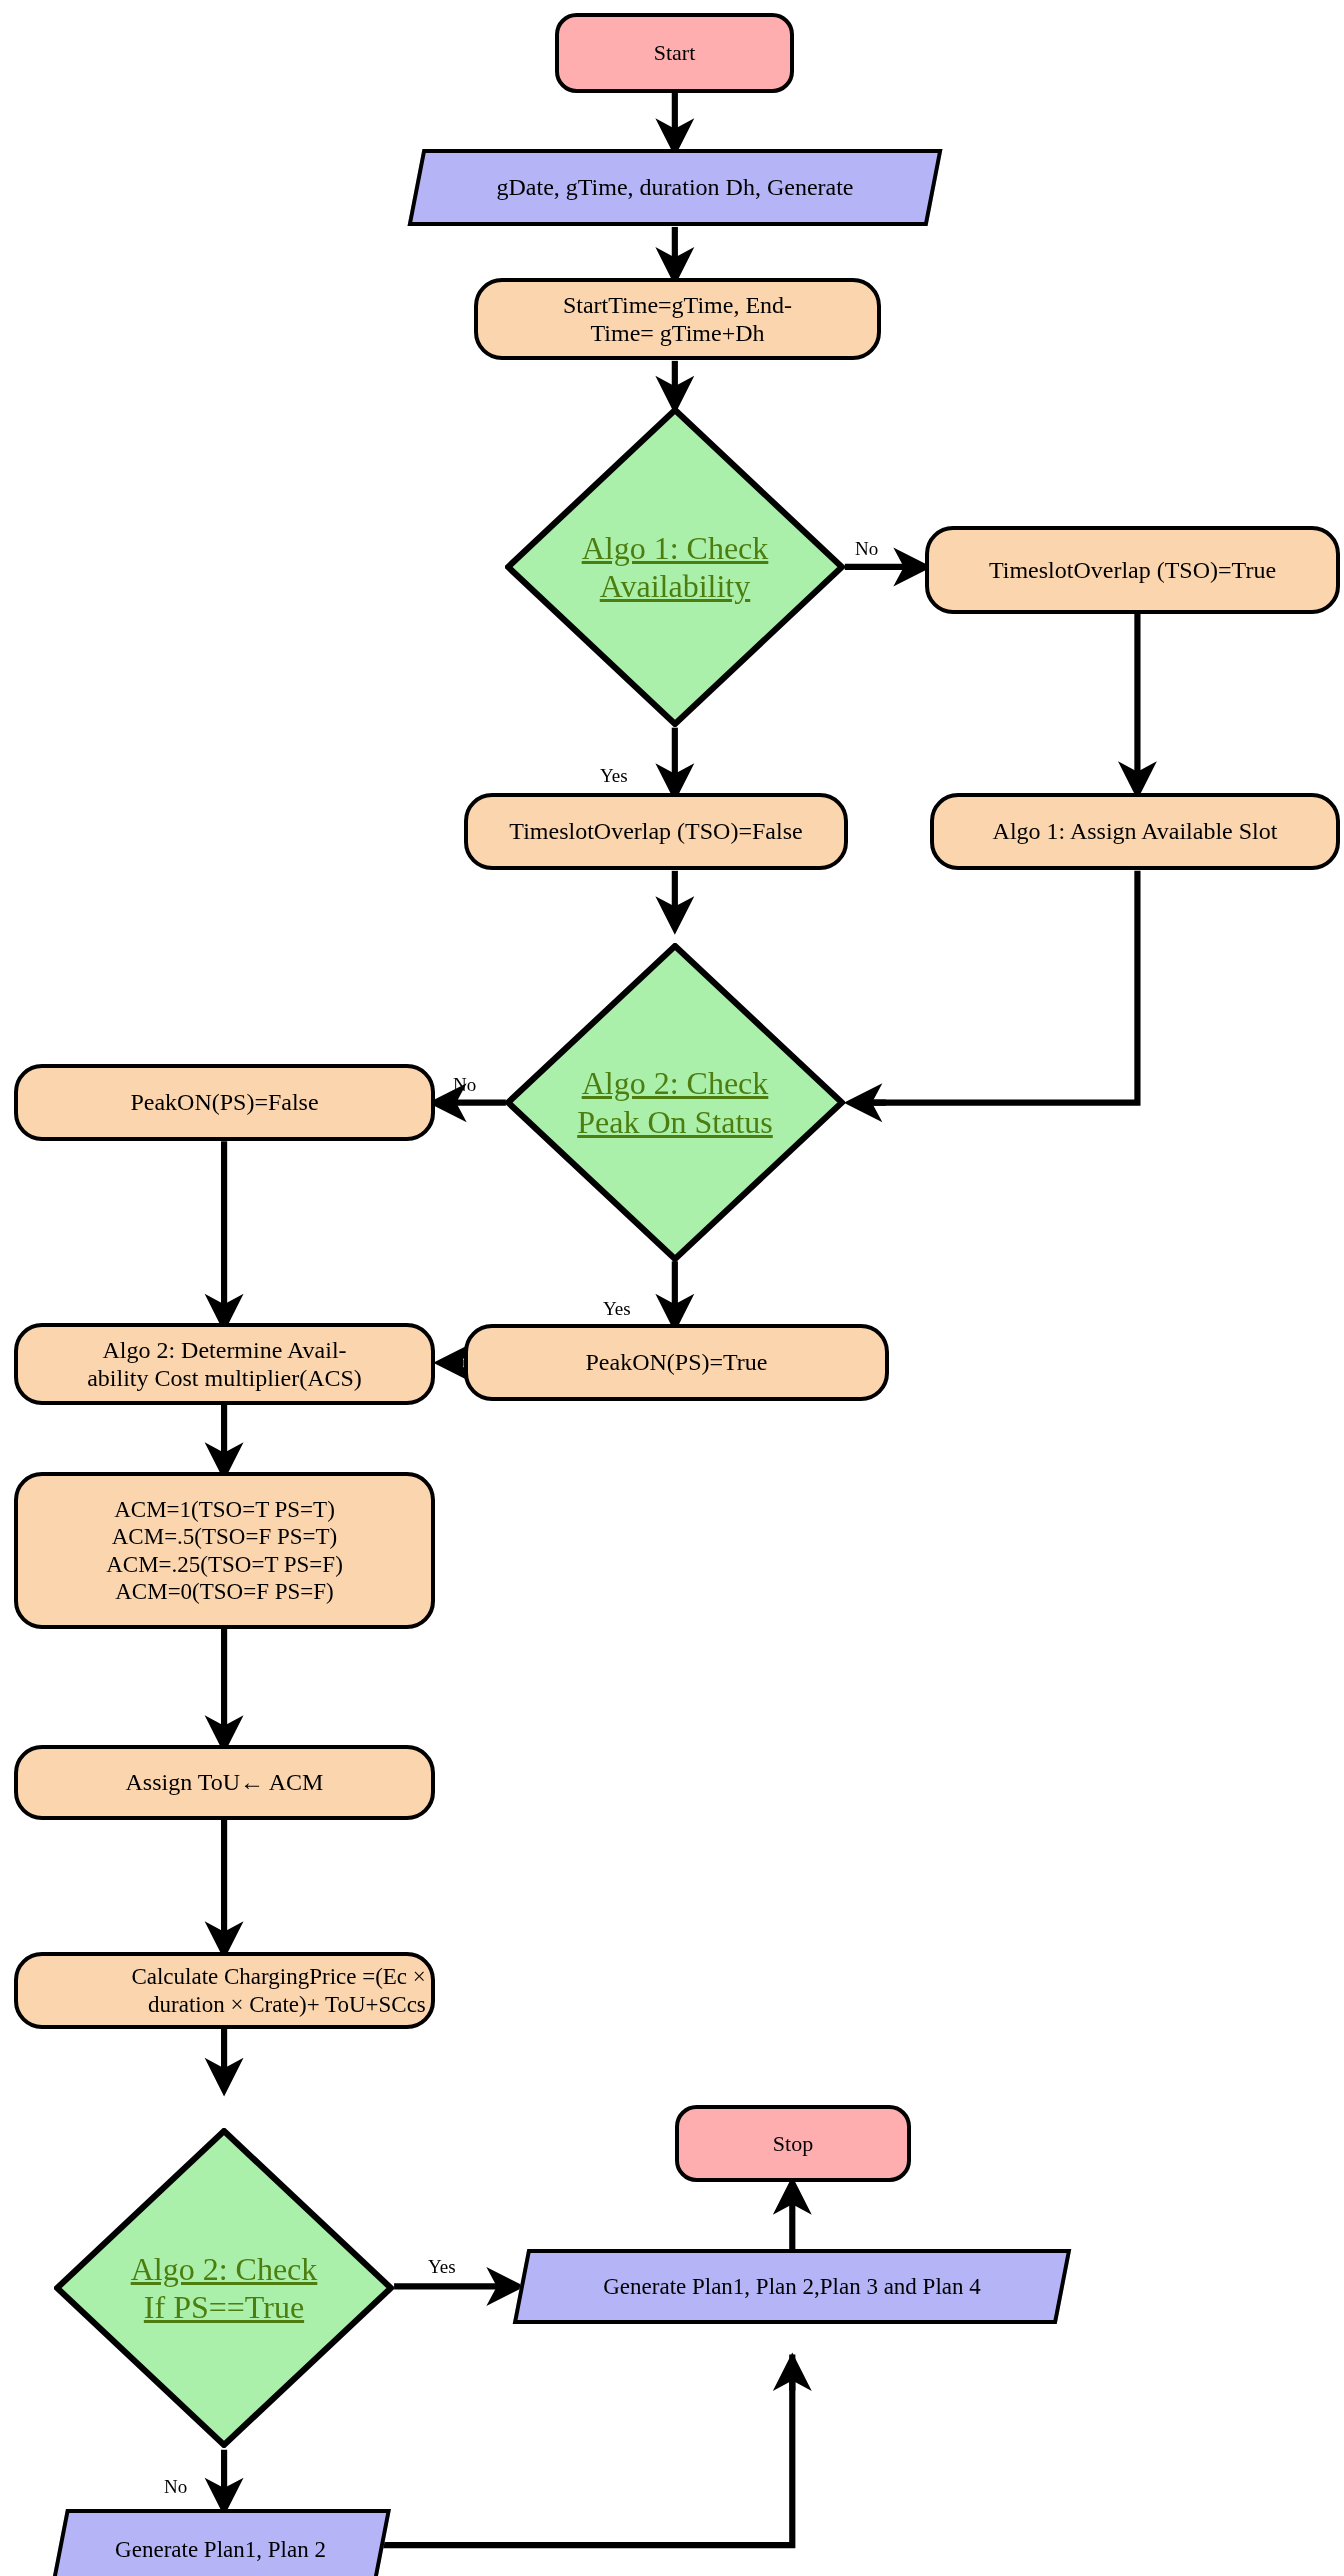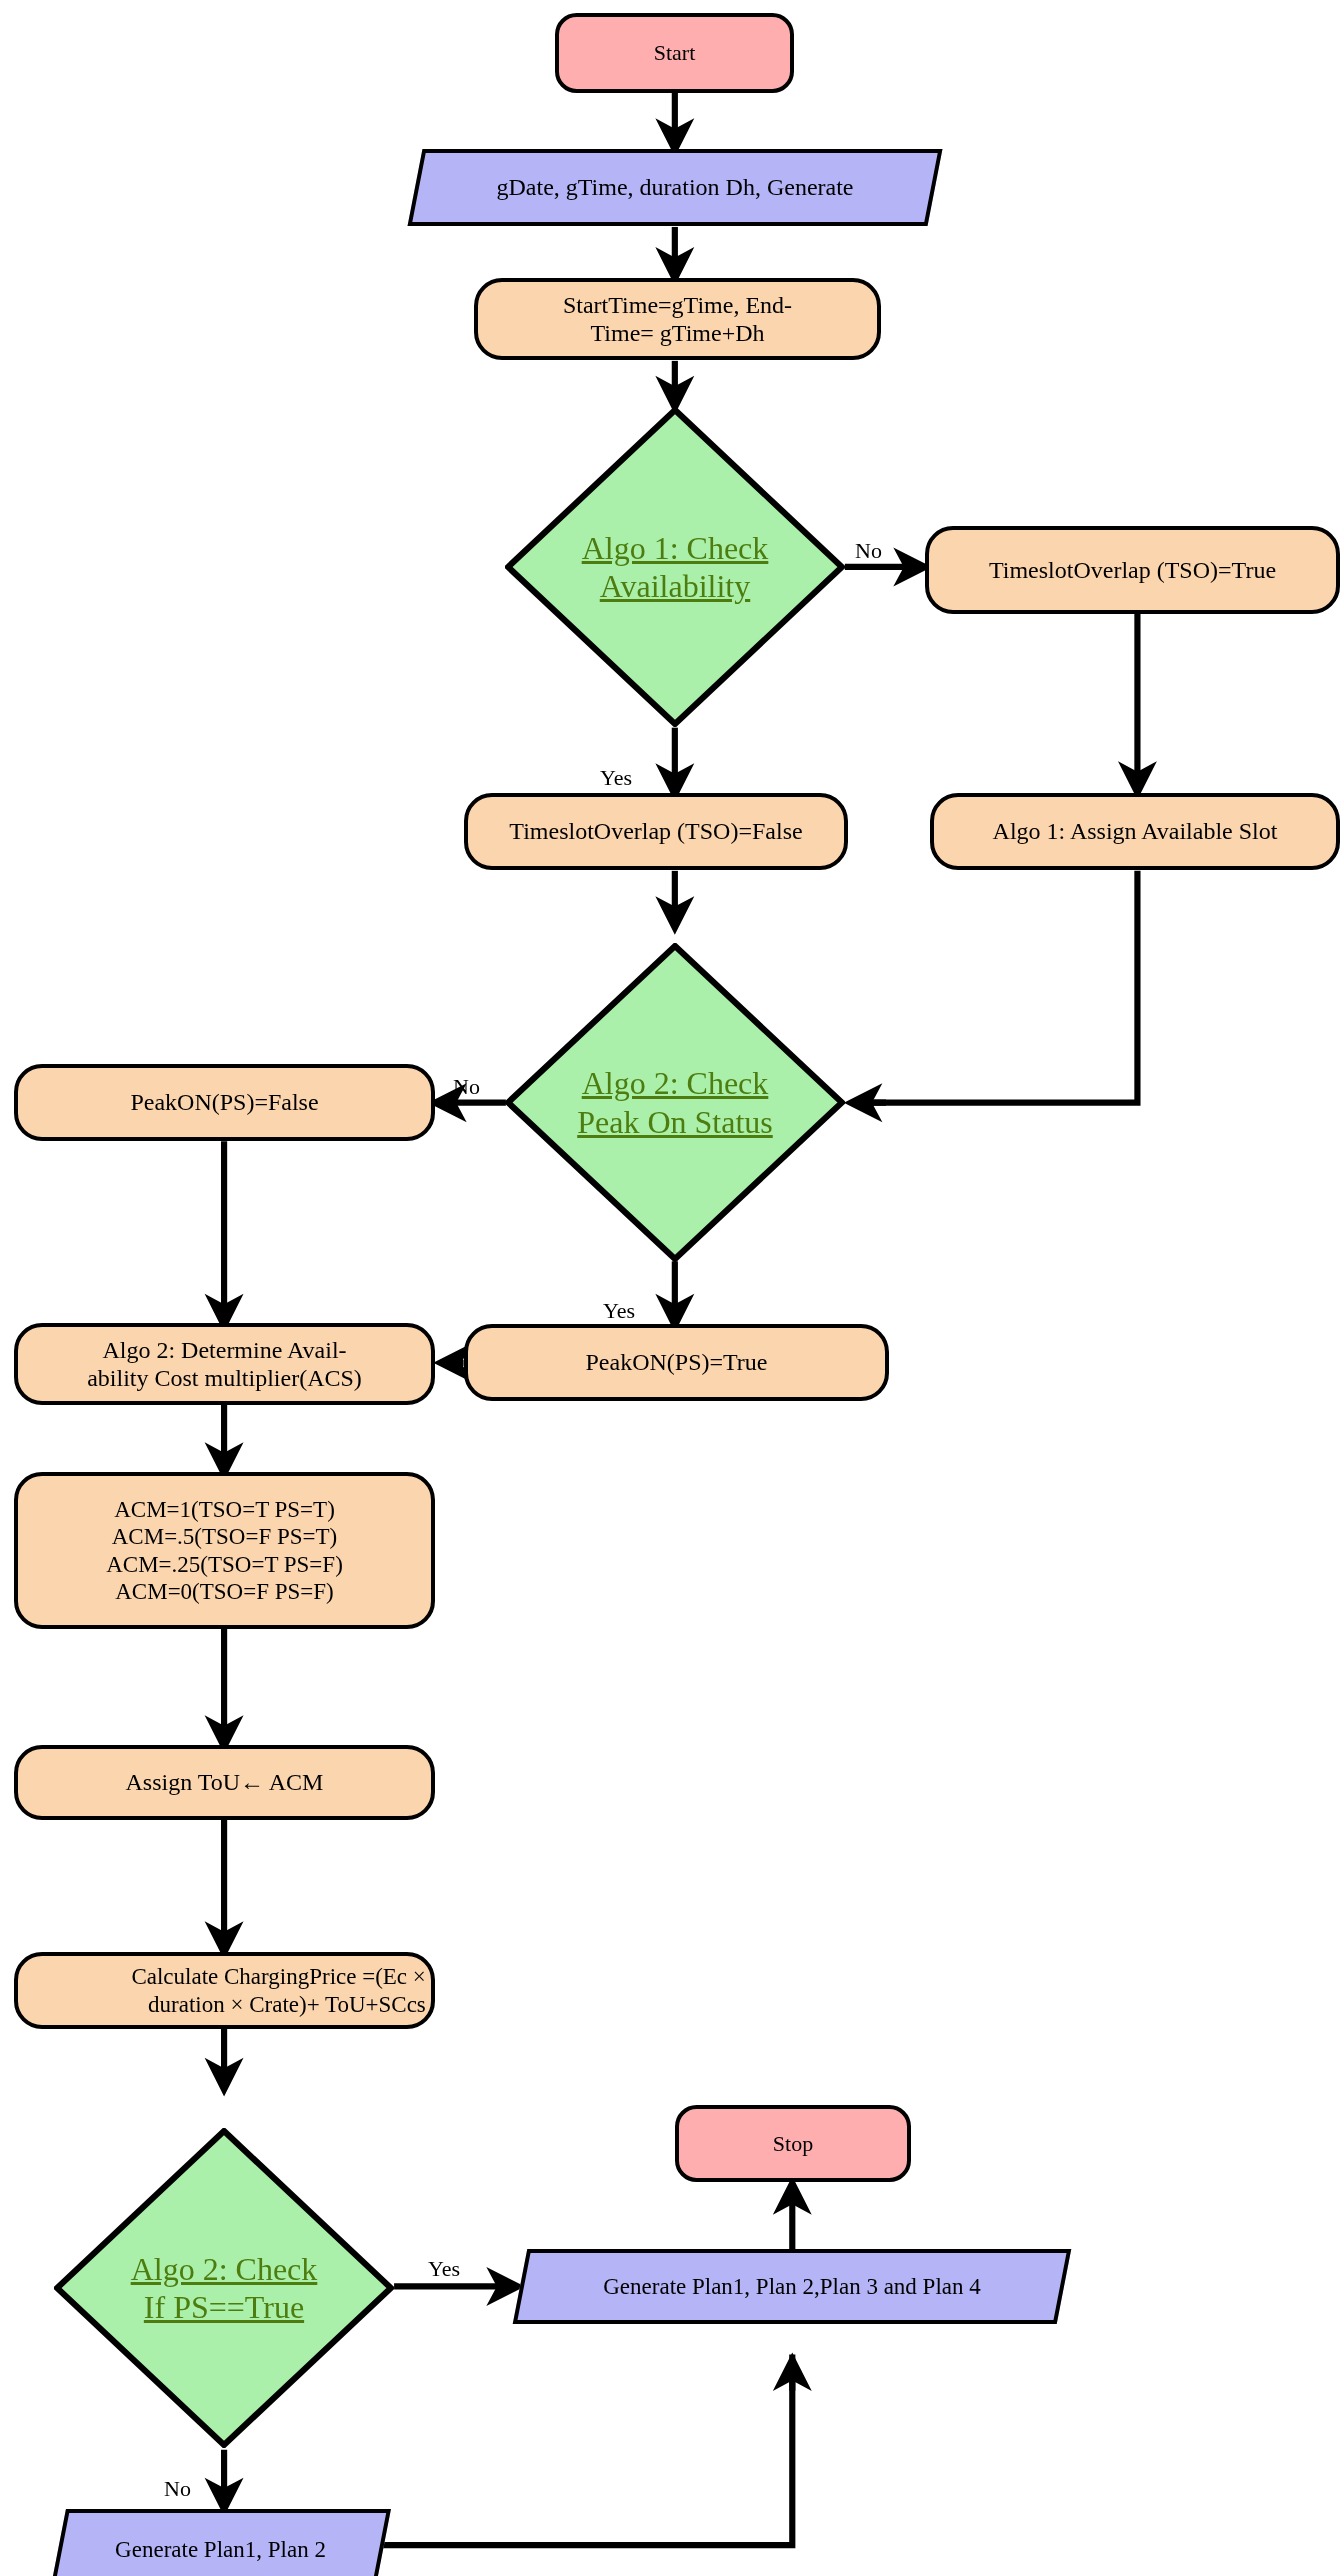--- a/index.html
+++ b/index.html
@@ -103,21 +103,21 @@
   #edges {
     position: absolute;
     left: 0; top: 0;
     width: 1344px;
     height: 2619px;
     z-index: 1;
     pointer-events: none;
   }
   .edge-label {
     position: absolute;
-    font-size: 22px;
+    font-size: 19px;
     color: #000000;
     z-index: 6;
     white-space: nowrap;
   }
 </style>
 </head>
 <body>
 
 <div id="canvas">
 

